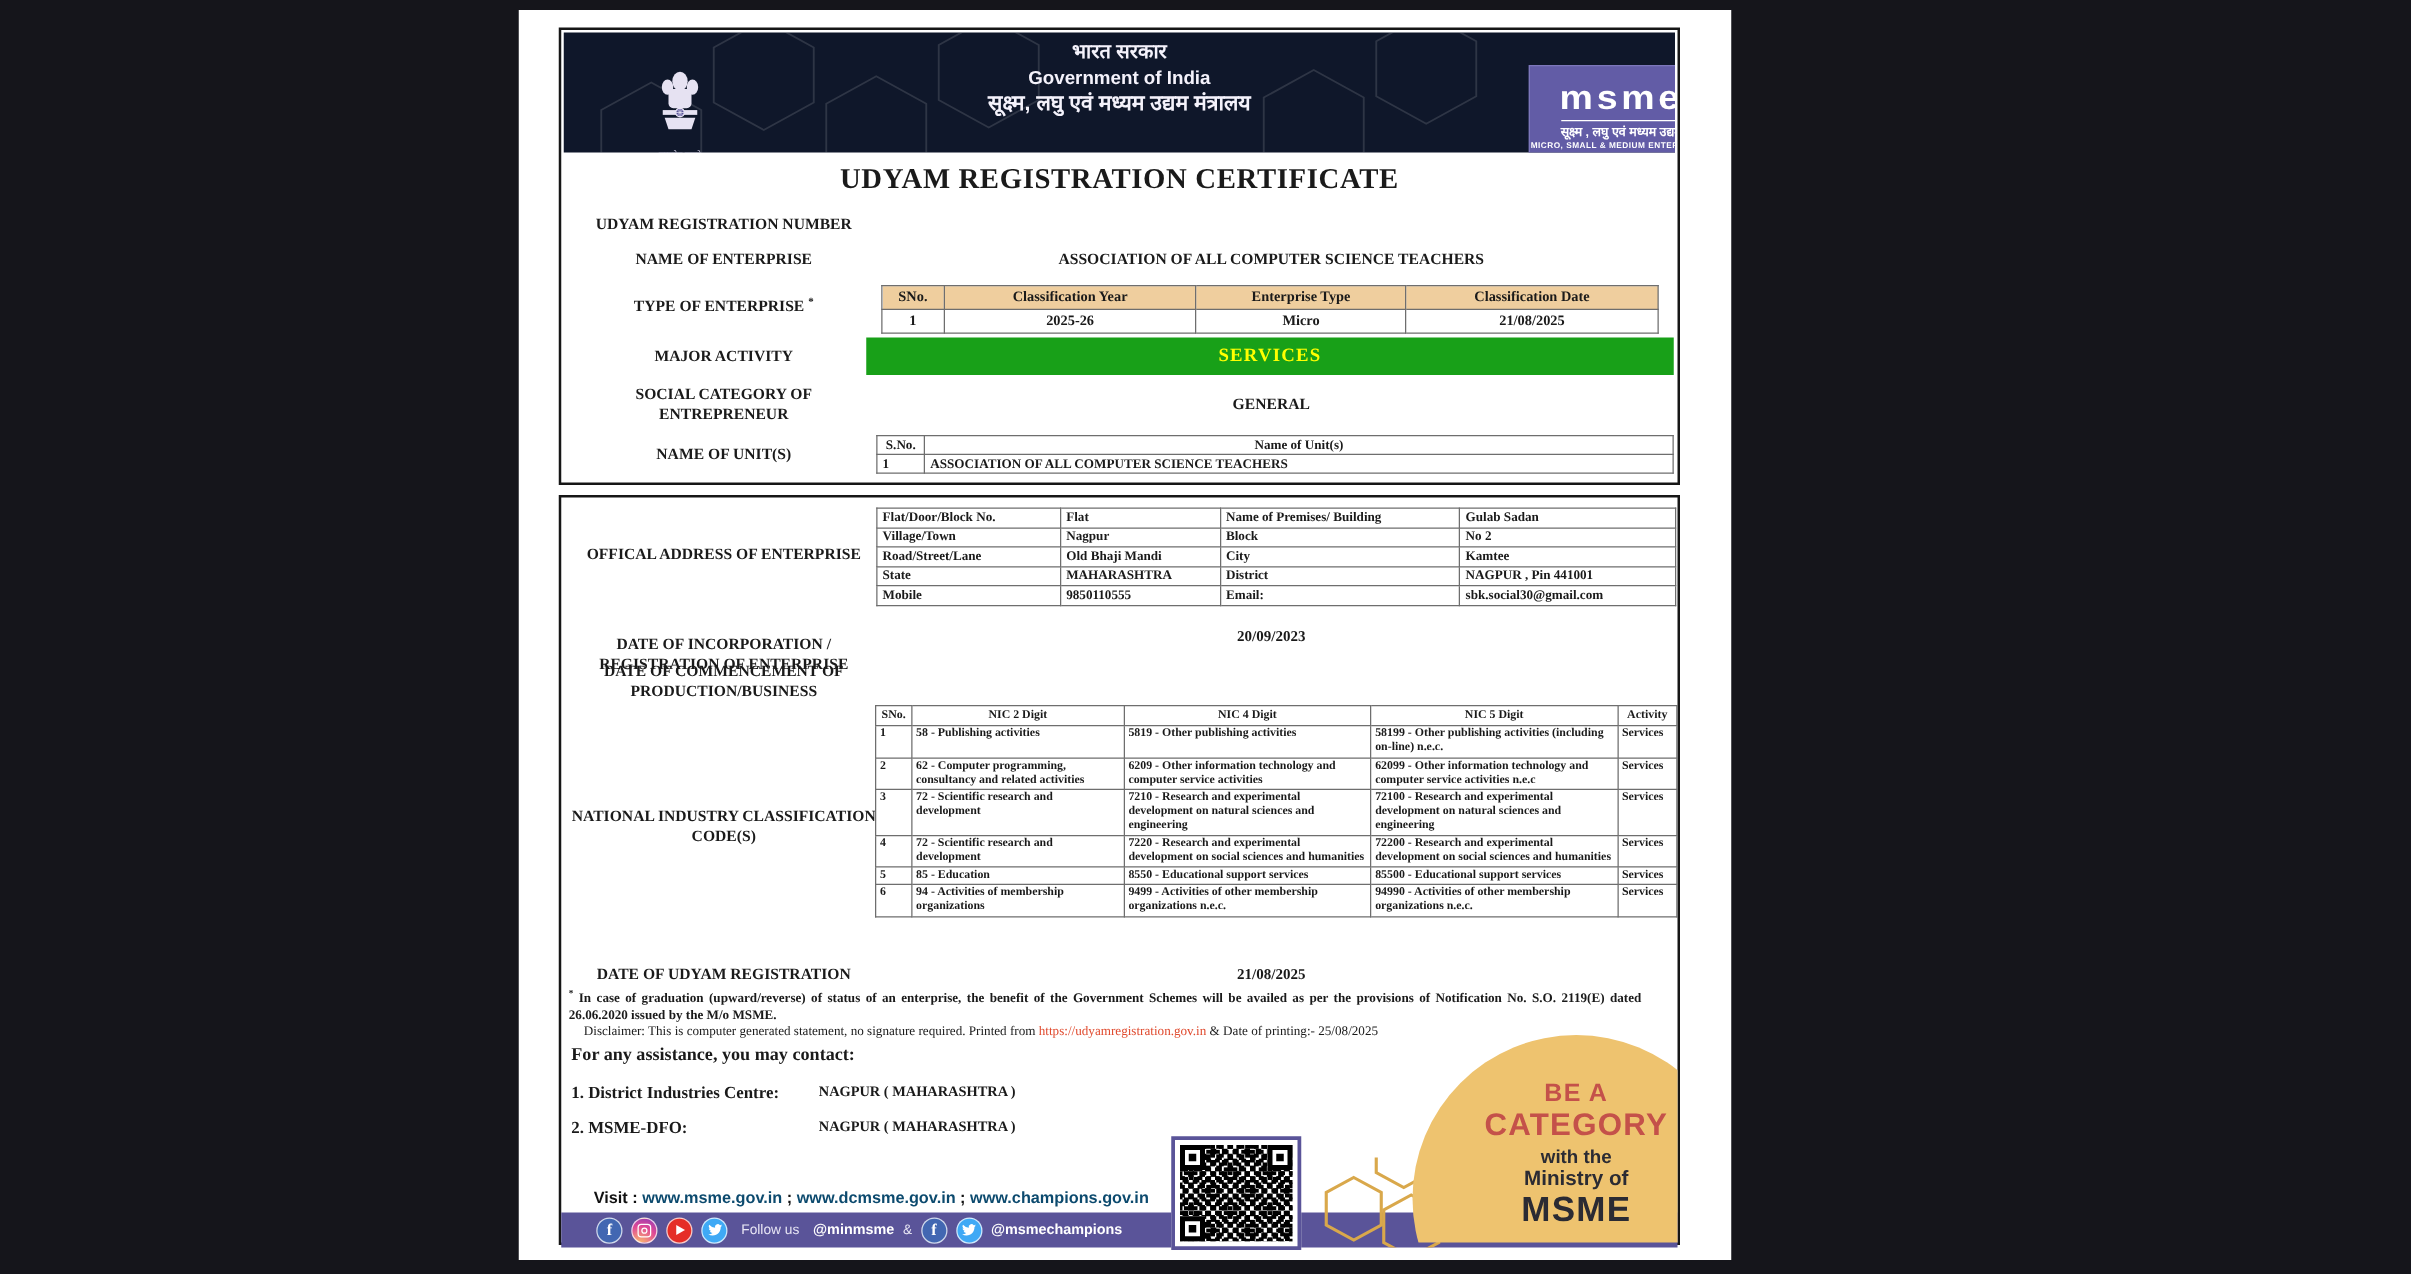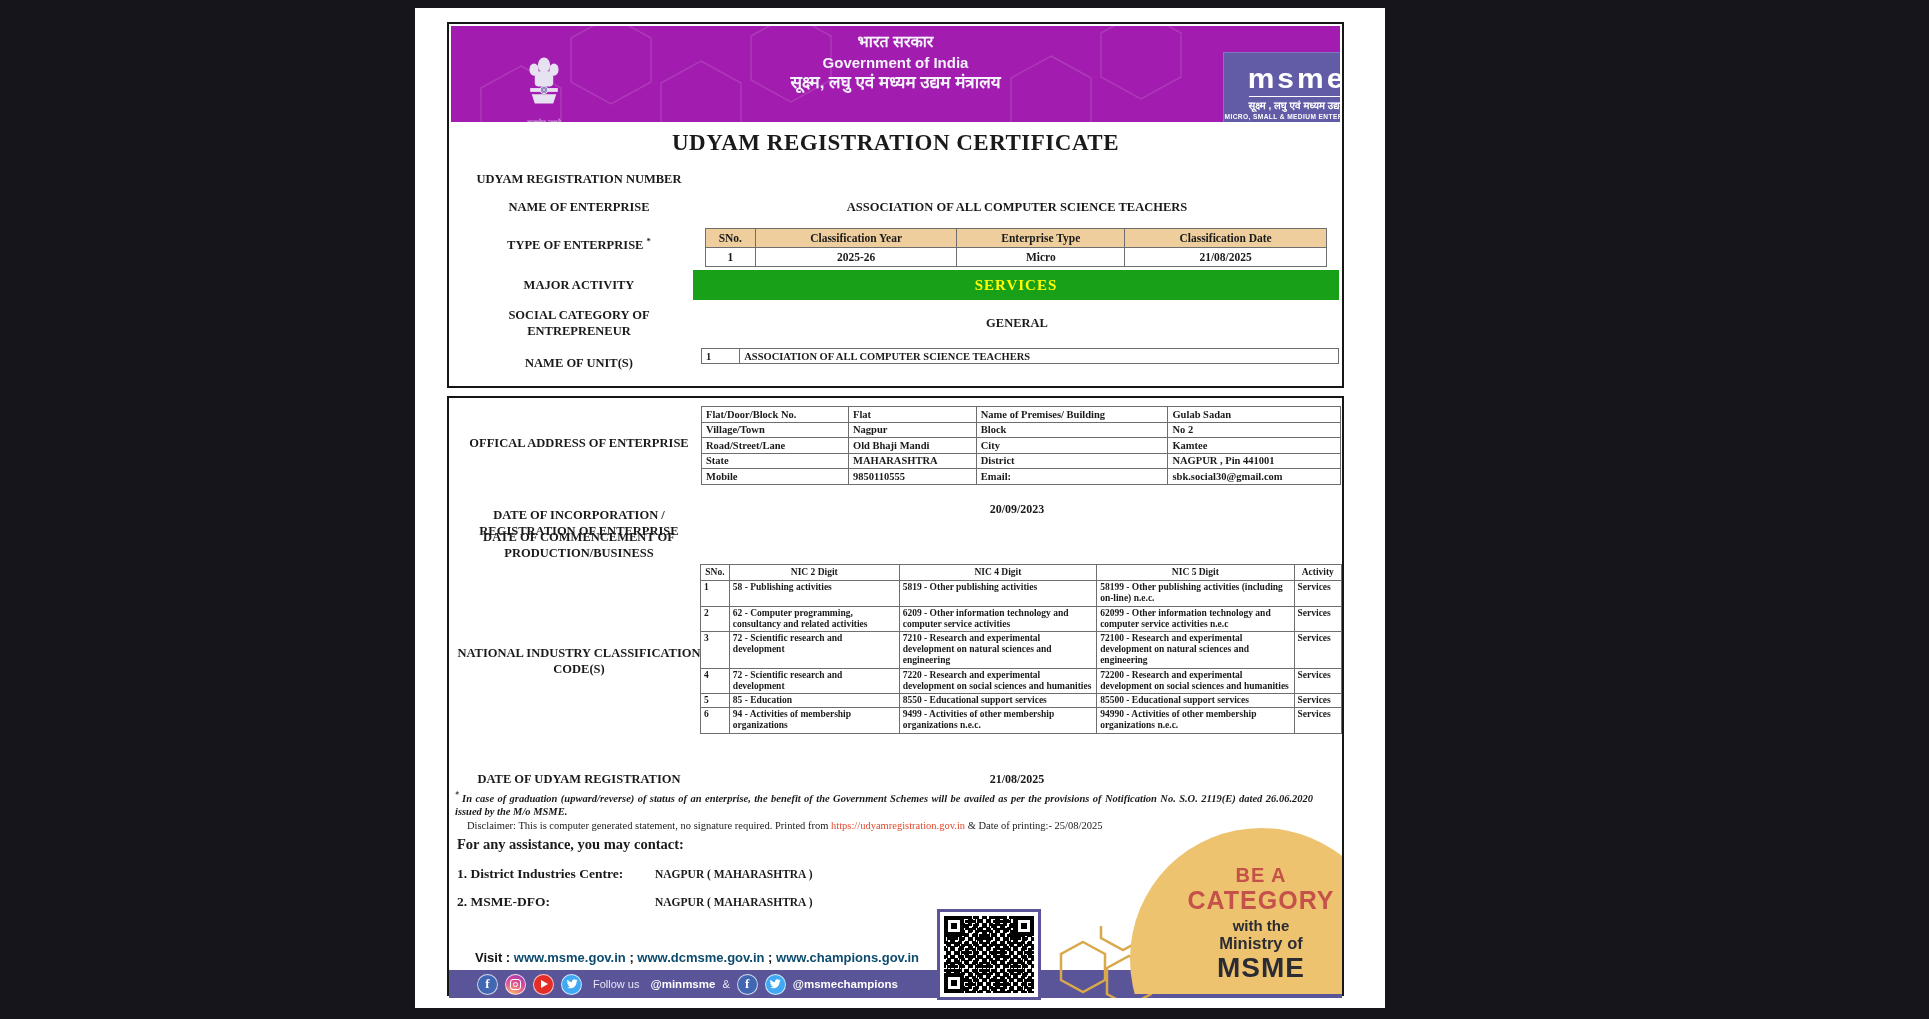--- a/index.html
+++ b/index.html
@@ -4,21 +4,21 @@
 <style>
   html,body{margin:0;padding:0;background:#15151b;}
   body{width:1929px;height:1019px;position:relative;overflow:hidden;
        font-family:"Liberation Serif",serif;color:#1a1a1a;}
   .page{position:absolute;left:415px;top:8px;width:970px;height:1000px;background:#fff;}
   .cert-box{position:absolute;border:2px solid #161616;box-sizing:border-box;background:transparent;}
   #box1{left:32px;top:14px;width:897px;height:366px;}
   #box2{left:32px;top:388px;width:897px;height:600px;}
 
   
-  .hdr{position:absolute;left:36px;top:18px;width:889px;height:96px;background:#a21caf;overflow:hidden;}
+  .hdr{position:absolute;left:36px;top:18px;width:889px;height:96px;background:#0f172a;overflow:hidden;}
   .hdr-hex{position:absolute;inset:0;}
   .hdr-text{position:absolute;left:0;top:6px;width:100%;text-align:center;color:#f4f2fb;
             font-family:"Liberation Sans",sans-serif;font-weight:bold;line-height:1.3;}
   .h-l1{font-size:16px;} .h-l2{font-size:15px;} .h-l3{font-size:17px;} .h-l4{font-size:14.5px;margin-top:36px;}
   .emblem{position:absolute;left:66px;top:28px;width:54px;height:80px;text-align:center;}
   .emblem .motto{font-size:7px;color:#ded9ef;font-family:"Liberation Sans",sans-serif;margin-top:-2px;}
   .msme-logo{position:absolute;left:772px;top:26px;width:146px;height:78px;background:#625cA6;
              border:1px solid #7d77bb;display:flex;flex-direction:column;align-items:center;justify-content:center;
              color:#fff;font-family:"Liberation Sans",sans-serif;}
   .msme-word{font-size:30px;font-weight:900;letter-spacing:3px;line-height:1;transform:scaleY(.9);}
@@ -47,21 +47,21 @@
   .units-table td{height:14px;padding:0 4px;}
 
   .addr-table{position:absolute;left:286px;top:398px;width:640px;font-size:10.5px;}
   .addr-table td{padding:1px 4px;height:12.5px;margin-left:18px;}
 
   .nic-table{position:absolute;left:285px;top:556px;width:642px;font-size:9.5px;line-height:1.18;}
   .nic-table th{padding:2px;}
   .nic-table td{padding:1px 3px;vertical-align:top;}
 
   .footnote{position:absolute;left:40px;top:782px;width:858px;font-size:10.5px;font-weight:bold;
-            text-align:justify;line-height:1.3;font-style:italic;}
+            text-align:justify;line-height:1.3;}
   .disclaimer{position:absolute;left:52px;top:812px;width:858px;text-align:left;font-size:10.5px;}
   .red-link{color:#e04a2e;text-decoration:none;}
 
   .assist-h{position:absolute;left:42px;top:828px;font-size:14.5px;font-weight:bold;}
   .assist-lbl{position:absolute;left:42px;font-size:13.5px;font-weight:bold;}
   .assist-val{position:absolute;left:240px;font-size:11.5px;font-weight:bold;}
 
   .visit{position:absolute;left:60px;top:942px;font-family:"Liberation Sans",sans-serif;
          font-size:13px;font-weight:bold;color:#111;}
   .visit a{color:#0c4a6e;text-decoration:none;}
@@ -195,20 +195,24 @@
   <div class="lbl" style="top:300px;">SOCIAL CATEGORY OF ENTREPRENEUR</div>
   <div class="val" style="top:308px;">GENERAL</div>
 
   <div class="lbl" style="top:348px;">NAME OF UNIT(S)</div>
   <table class="units-table">
     <colgroup>
         <col style="width:6%">
         <col style="width:94%">
       </colgroup>
     <tbody>
+        <tr>
+      <th>S.No.</th>
+      <th>Name of Unit(s)</th>
+    </tr>
     <tr>
       <td style="text-align:left;">1</td>
       <td style="text-align:left;">ASSOCIATION OF ALL COMPUTER SCIENCE TEACHERS</td>
     </tr>
   </tbody>
     </table>
 
   <div class="lbl" style="top:428px;left:36px;width:256px;">OFFICAL ADDRESS OF ENTERPRISE</div>
   <table class="addr-table">
     <colgroup>

